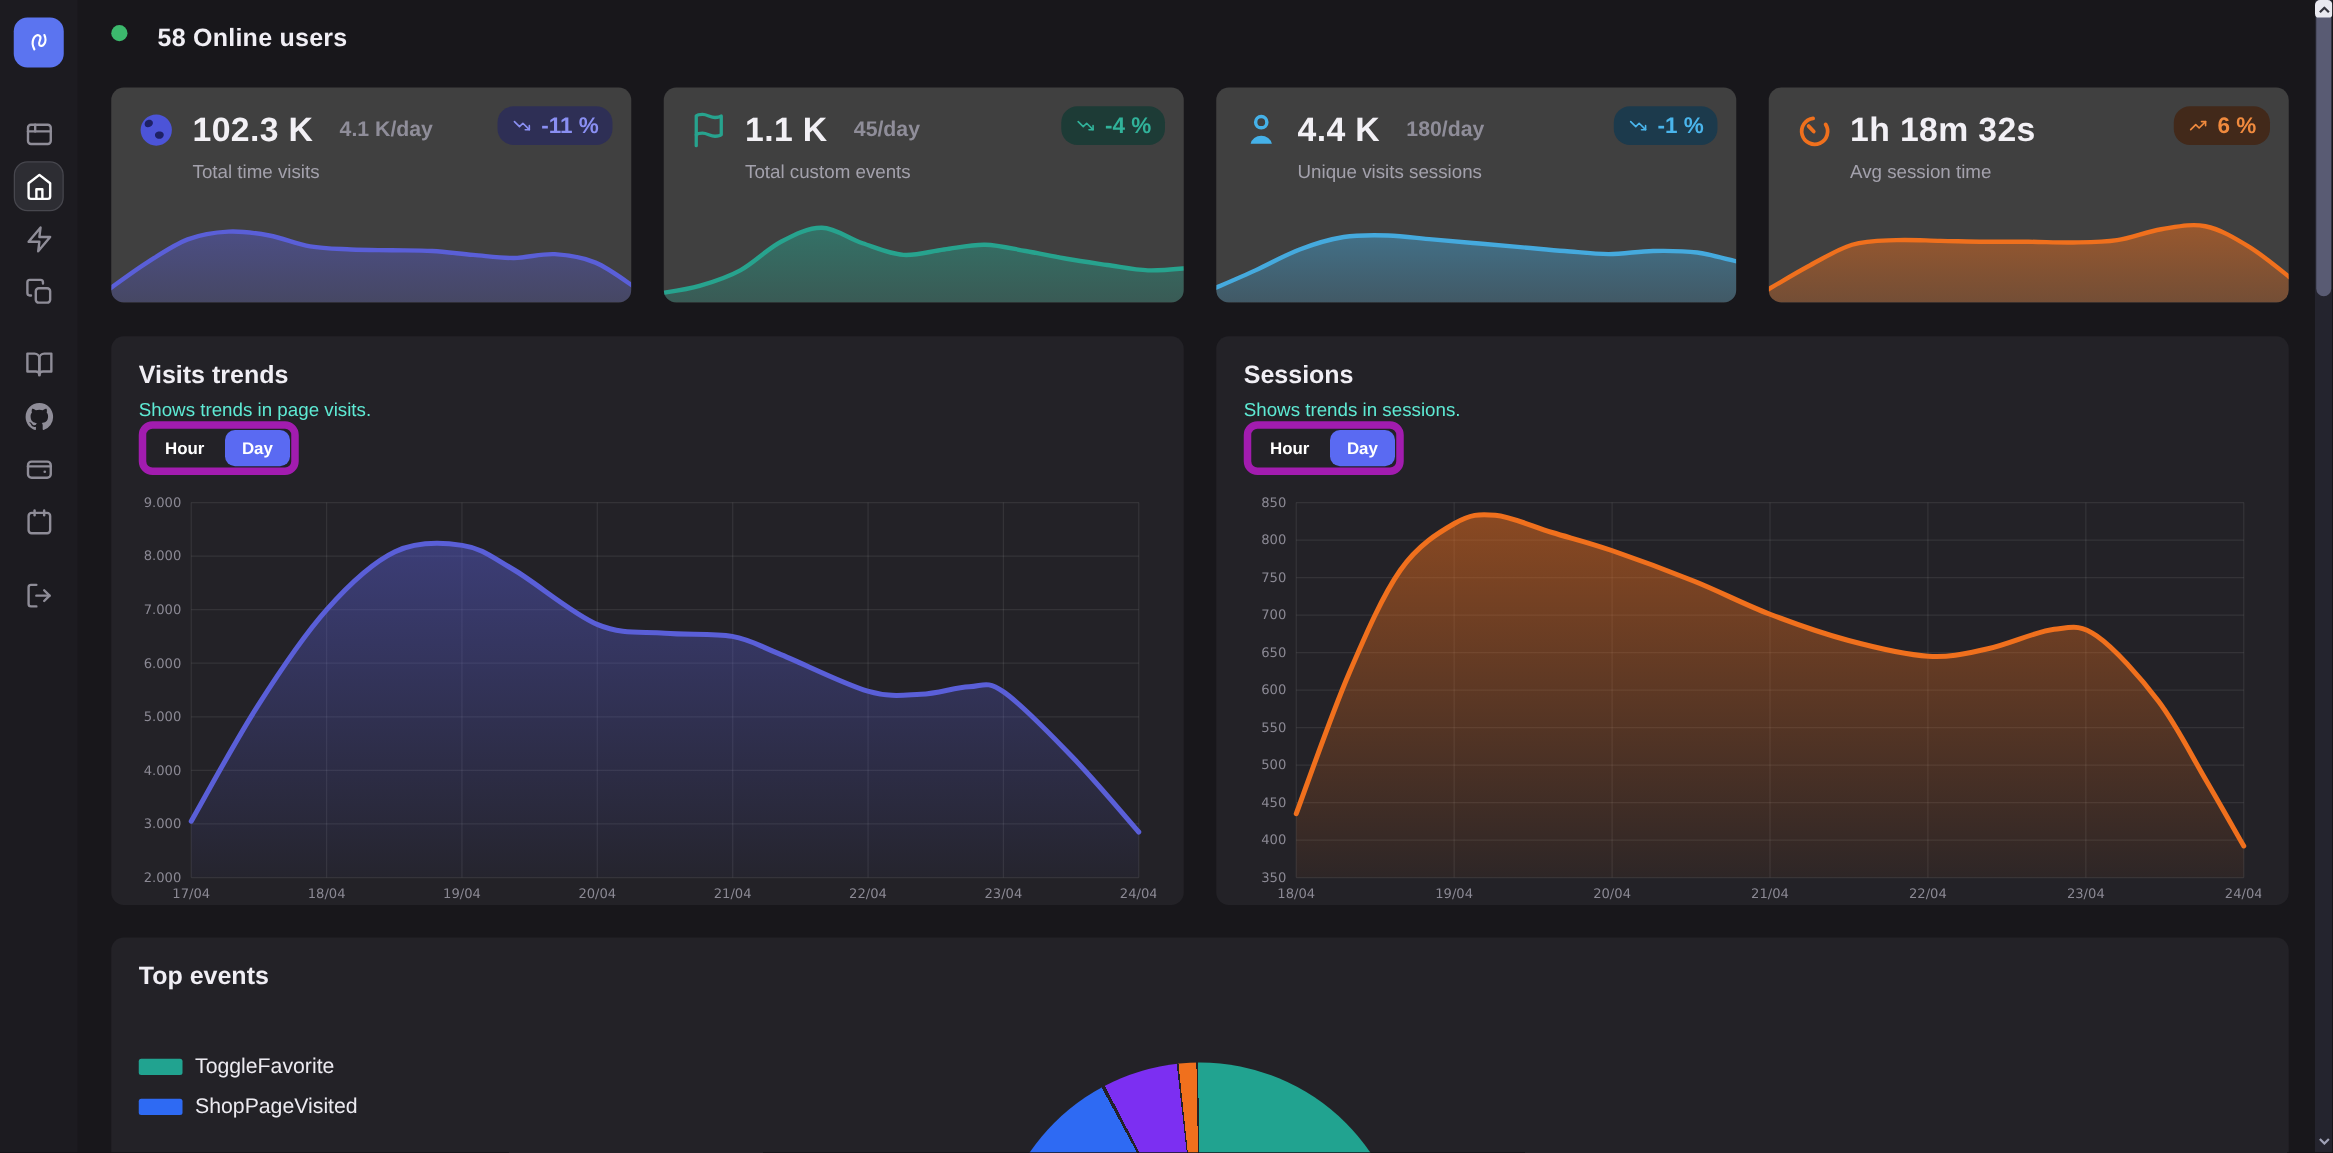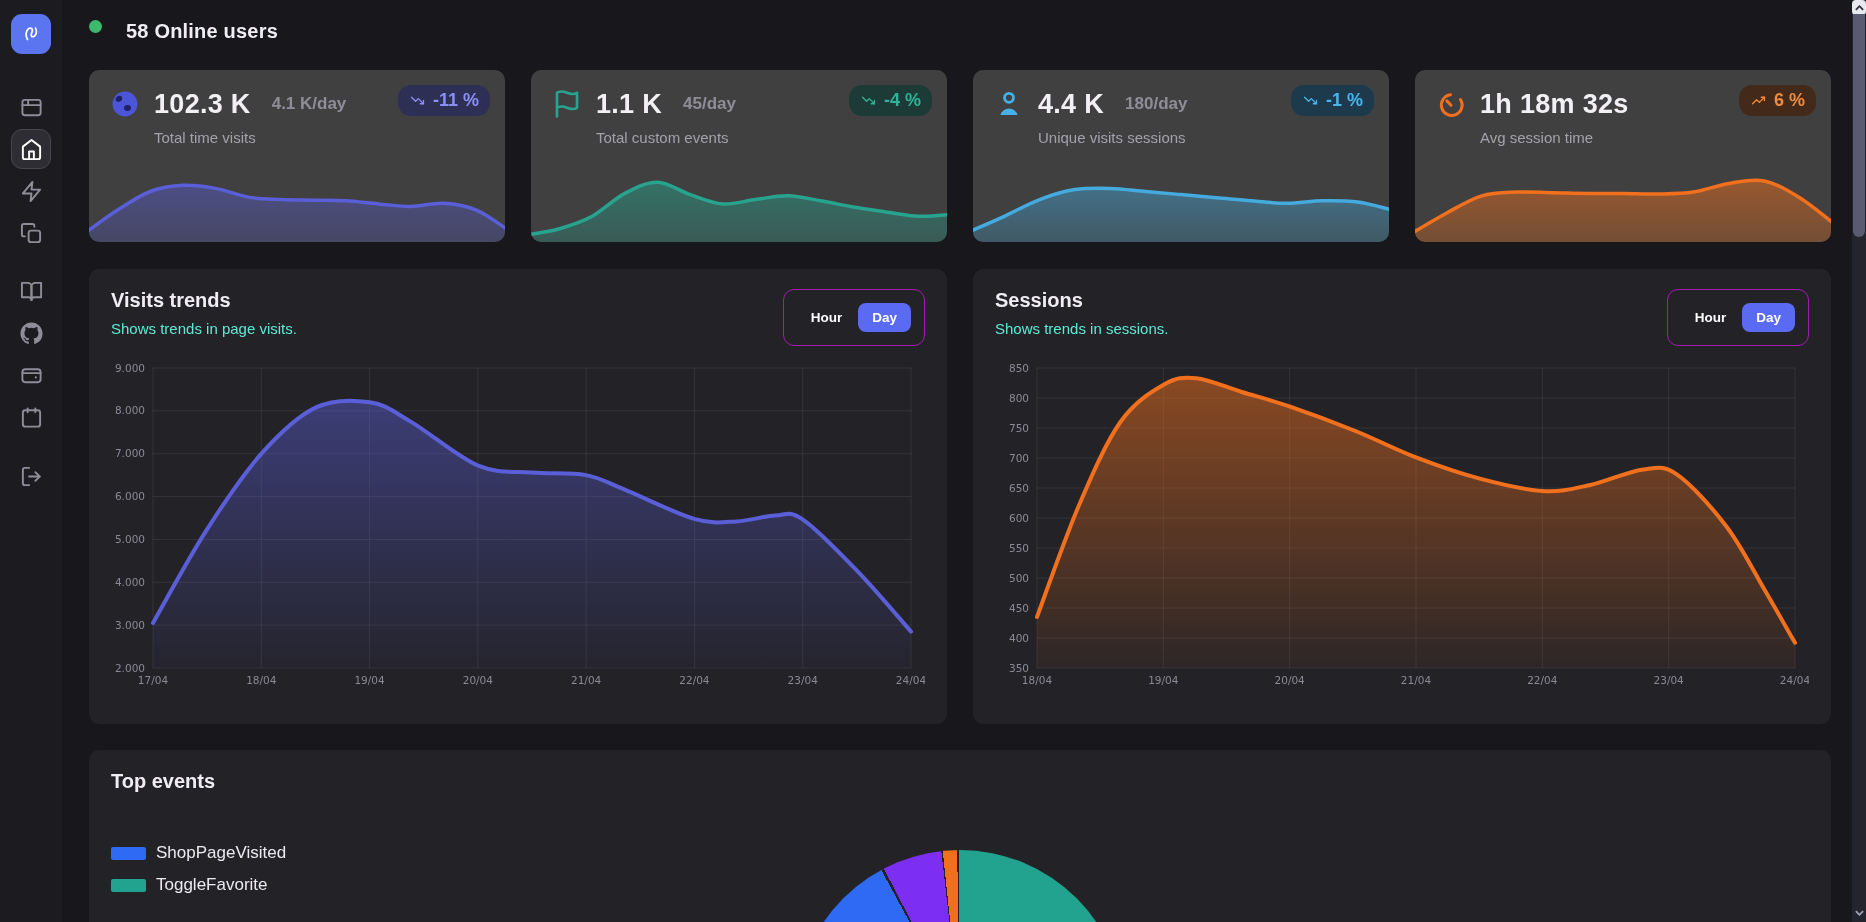--- a/index.html
+++ b/index.html
@@ -32,24 +32,24 @@
   .stat-value{font-size:27px;font-weight:700;color:#f2f0f5;letter-spacing:.3px;}
   .stat-perday{font-size:17px;color:#8f8d99;margin-left:8px;font-weight:700;}
   .stat-label{margin:9px 0 0 45px;font-size:15px;color:#a3a1ac;}
   .badge{position:absolute;top:15px;right:15px;display:flex;align-items:center;gap:7px;
          padding:5px 11px;border-radius:13px;font-size:18px;font-weight:700;}
   .spark{position:absolute;left:0;right:0;bottom:0;height:70px;width:100%;display:block;}
 
   
   .charts{display:grid;grid-template-columns:1fr 1fr;gap:26px;margin-top:27px;}
   .chart-card{position:relative;background:#232227;border-radius:10px;height:455px;padding:20px 22px;}
-  .chart-head{display:flex;justify-content:space-between;align-items:flex-start;}
+  .chart-head{display:flex;justify-content:space-between;align-items:flex-start;flex-direction:column;}
   .c-title{font-size:20px;font-weight:700;margin:0;color:#f0eef4;}
   .c-sub{font-size:15px;color:#5eead4;margin-top:8px;}
-  .toggle{display:flex;align-items:center;border:1px solid #a21caf;border-radius:11px;padding:13px;gap:2px;background:transparent;}
+  .toggle{display:flex;align-items:center;border:6px solid #a21caf;border-radius:11px;padding:1px;gap:2px;background:transparent;}
   .t-opt{font-size:13.5px;font-weight:700;color:#fff;padding:7px 14px;border-radius:8px;
          background:transparent;border:none;cursor:pointer;font-family:inherit;}
   .chart-svg{width:100%;height:330px;margin-top:14px;display:block;}
   .grid{stroke:rgba(255,255,255,0.08);stroke-width:1;}
   .tick{font-family:"DejaVu Sans",sans-serif;font-size:10.5px;fill:#8b8994;}
   .ty{text-anchor:end;} .tx{text-anchor:middle;}
 
   
   .events-card{position:relative;margin-top:26px;background:#232227;border-radius:10px;height:400px;padding:20px 22px;}
   .legend{margin-top:50px;}
@@ -389,26 +389,26 @@
             <path d="M42.0,257.0C48.9,238.5 69.8,178.5 83.7,146.0C97.6,113.5 111.2,82.2 125.4,62.0C139.5,41.8 156.0,32.1 168.6,24.8C181.2,17.5 188.2,17.0 201.2,18.2C214.2,19.4 231.1,27.3 246.7,32.0C262.2,36.7 275.5,39.9 294.4,46.4C313.4,52.9 339.3,62.5 360.4,71.0C381.5,79.5 400.4,89.5 421.0,97.4C441.6,105.3 462.8,112.8 483.9,118.4C505.0,124.0 529.0,129.9 547.6,131.0C566.2,132.1 578.5,128.6 595.3,125.0C612.1,121.4 633.9,111.1 648.4,109.4C662.9,107.7 668.6,105.2 682.5,114.8C696.4,124.4 717.3,147.8 731.8,167.0C746.3,186.2 758.3,210.7 769.7,230.0C781.0,249.3 794.9,274.0 800.0,282.8" fill="none" stroke="#f0701d" stroke-width="4" stroke-linecap="round"></path>
           </svg>
       </div>
     </section>
 
     <section class="events-card">
       <h2 class="c-title">Top events</h2>
 
       <div class="legend">
         <div class="legend-item">
+          <span class="legend-swatch" style="background: rgb(33, 163, 144);"></span>
+          <span class="legend-label">ToggleFavorite</span>
+        </div>
+        <div class="legend-item">
           <span class="legend-swatch" style="background: rgb(46, 106, 243);"></span>
           <span class="legend-label">ShopPageVisited</span>
-        </div>
-        <div class="legend-item">
-          <span class="legend-swatch" style="background: rgb(33, 163, 144);"></span>
-          <span class="legend-label">ToggleFavorite</span>
         </div>
 
       </div>
 
       <div id="top-events-pie" class="pie" style="background: conic-gradient(from -150deg, rgb(46, 106, 243) 0deg, rgb(46, 106, 243) 121.5deg, rgb(35, 34, 39) 121.5deg, rgb(35, 34, 39) 122.5deg, rgb(124, 47, 242) 122.5deg, rgb(124, 47, 242) 143.5deg, rgb(35, 34, 39) 143.5deg, rgb(35, 34, 39) 144deg, rgb(240, 112, 29) 144deg, rgb(240, 112, 29) 149deg, rgb(35, 34, 39) 149deg, rgb(35, 34, 39) 149.5deg, rgb(33, 163, 144) 149.5deg, rgb(33, 163, 144) 300deg, rgb(35, 34, 39) 300deg, rgb(35, 34, 39) 360deg);"></div>
     </section>
   </main>
 
   <div class="scrollbar">
     <div class="sb-up">

